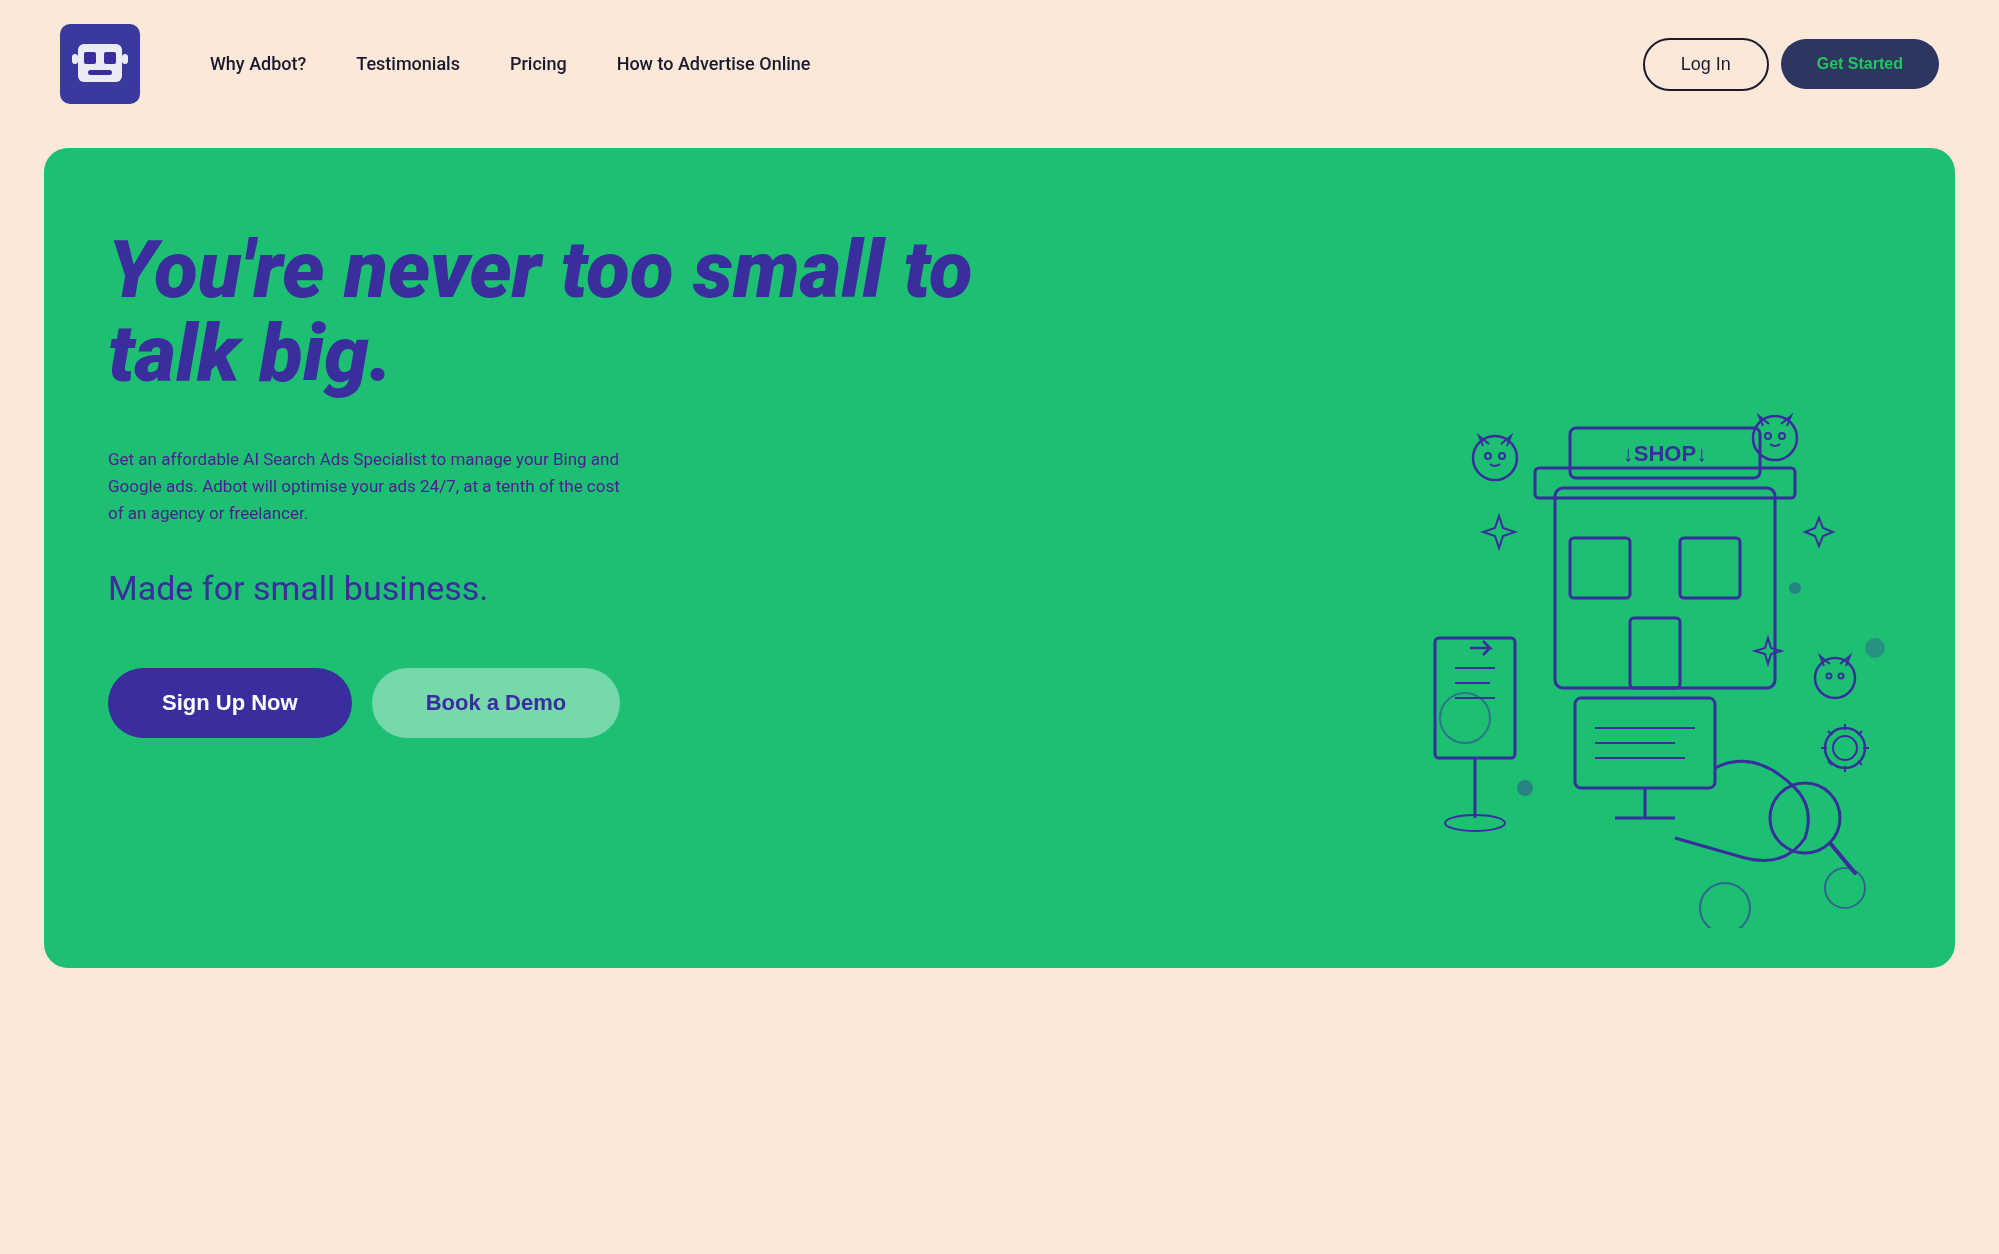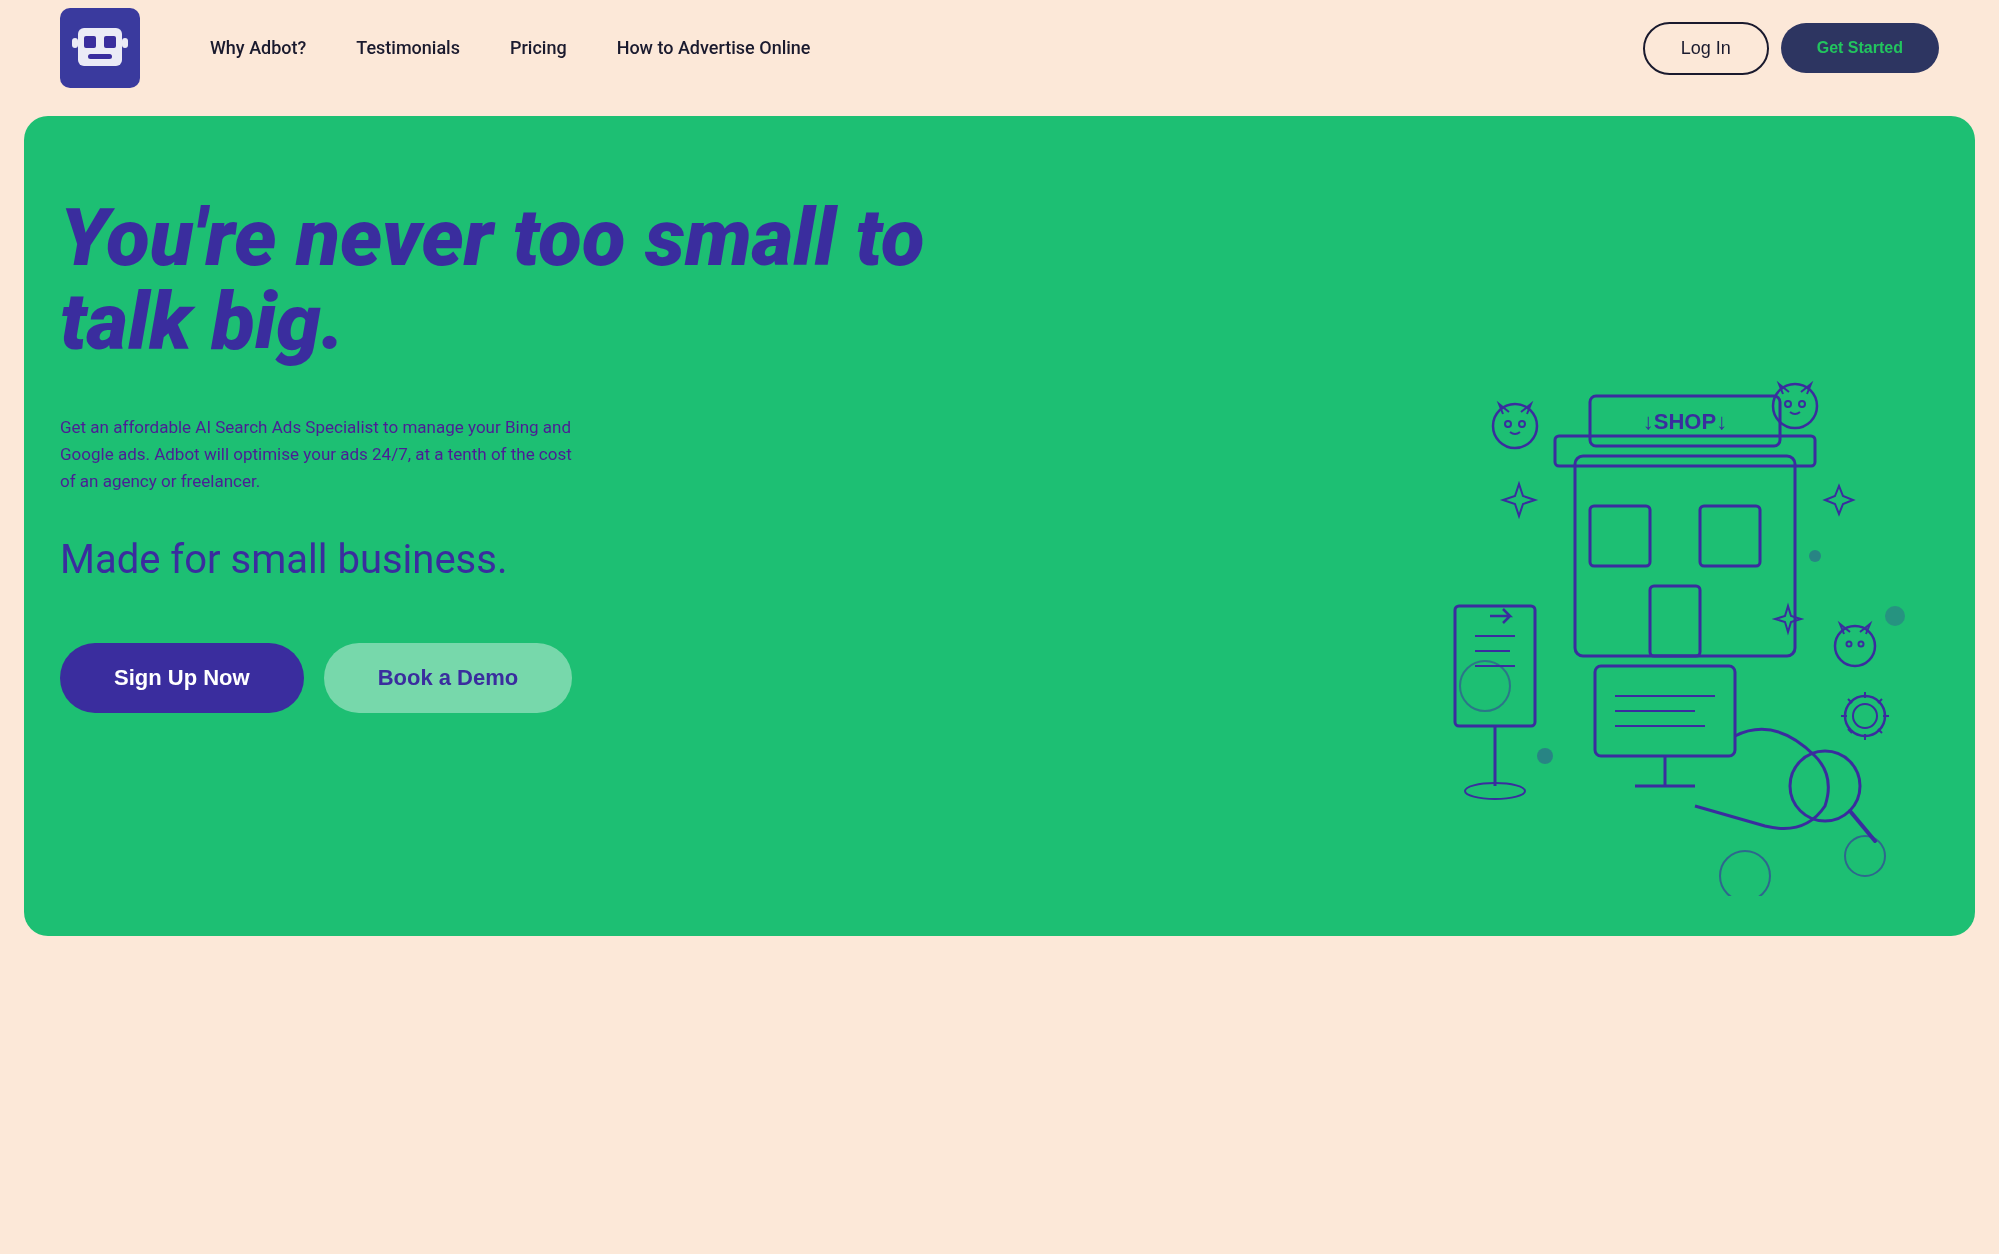--- a/index.html
+++ b/index.html
@@ -13,21 +13,21 @@
       font-family: -apple-system, BlinkMacSystemFont, 'Segoe UI', Roboto, sans-serif;
       min-height: 100vh;
       overflow-x: hidden;
     }
 
     
     .navbar {
       background-color: #fce8d8;
       display: flex;
       align-items: center;
-      padding: 8px 60px;
+      padding: 24px 60px;
       gap: 40px;
       position: relative;
       z-index: 10;
     }
 
     .logo-container {
       margin-right: 30px;
     }
 
     .logo-box {
@@ -87,22 +87,22 @@
       border-radius: 50px;
       font-size: 16px;
       font-weight: 600;
       cursor: pointer;
     }
 
     
     .hero-section {
       background-color: #1dbf73;
       border-radius: 24px;
-      margin: 20px 24px;
-      padding: 80px 80px 70px 36px;
+      margin: 20px 44px;
+      padding: 80px 80px 70px 64px;
       position: relative;
       overflow: hidden;
       min-height: 820px;
       display: flex;
       align-items: flex-start;
     }
 
     .hero-content {
       max-width: 55%;
       z-index: 2;
@@ -120,21 +120,21 @@
 
     .hero-description {
       font-size: 17px;
       color: #4c1d95;
       line-height: 1.6;
       margin-bottom: 40px;
       max-width: 520px;
     }
 
     .hero-subheading {
-      font-size: 40px;
+      font-size: 34px;
       color: #3a2d9e;
       font-weight: 400;
       margin-bottom: 60px;
     }
 
     .hero-buttons {
       display: flex;
       gap: 20px;
       align-items: flex-end;
     }

